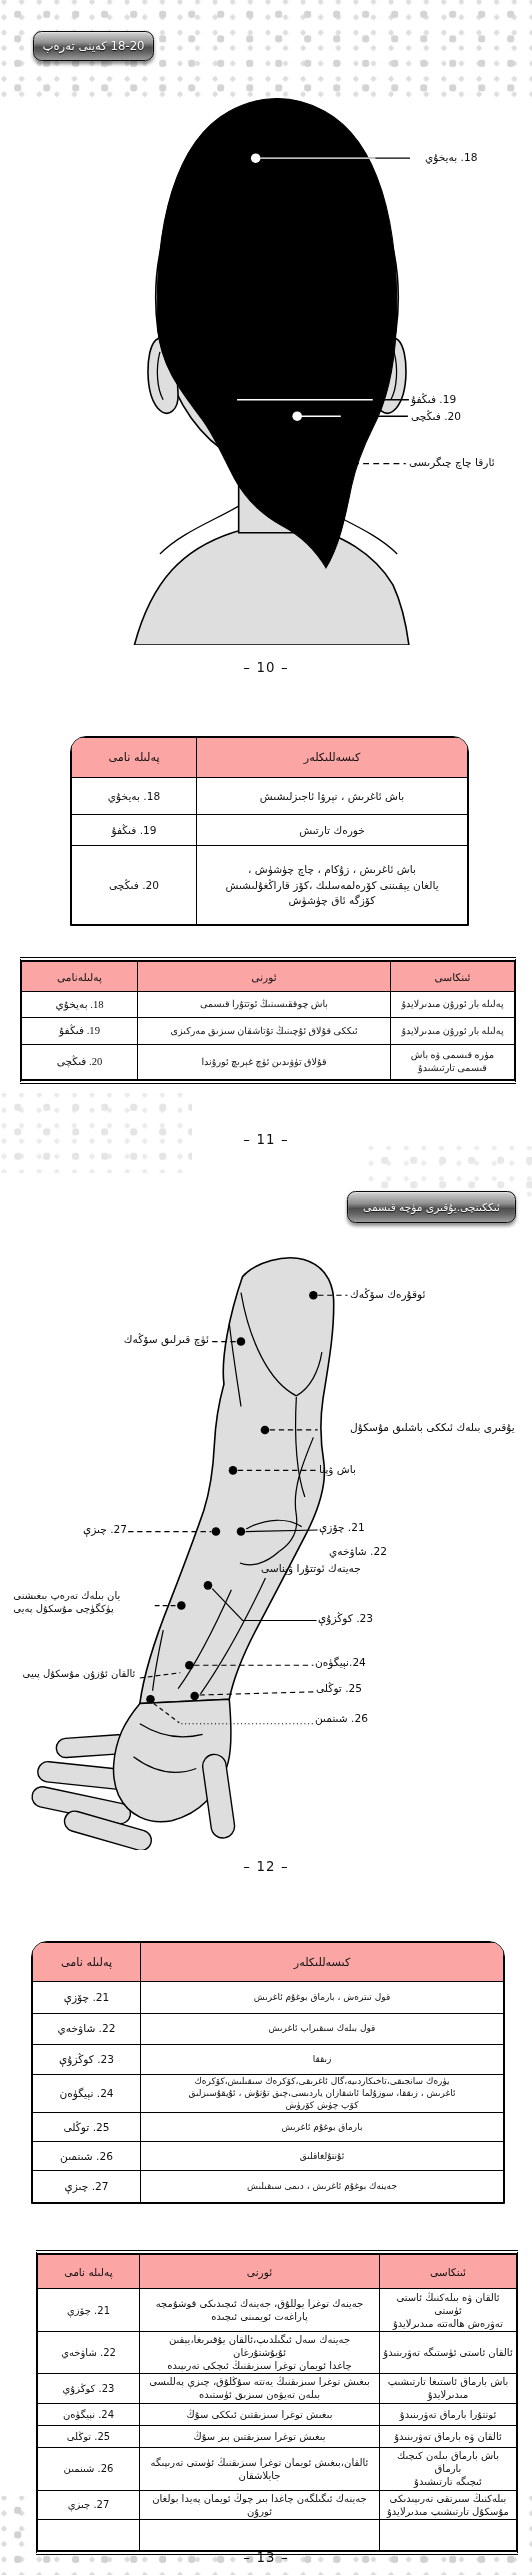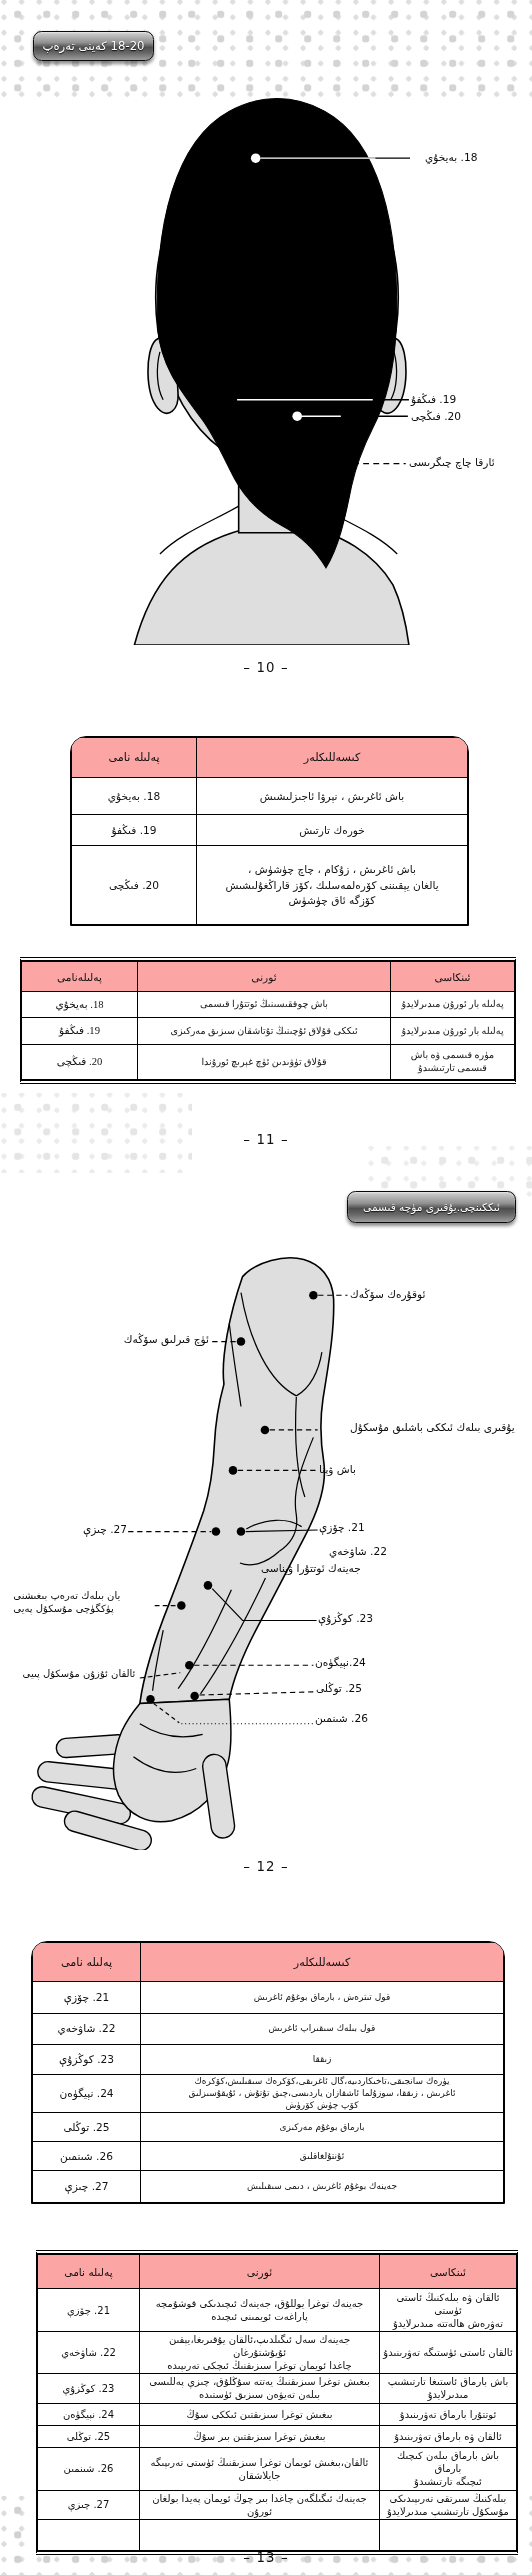--- a/index.html
+++ b/index.html
@@ -271,21 +271,21 @@
             <td class="pre">زىققا</td>
           </tr>
           <tr style="height: 36px;">
             <td class="pre">24. نېيگۈەن</td>
             <td class="pre">يۈرەك سانجىقى،تاخىكاردىيە،گال ئاغرىقى،كۆكرەك سىقىلىش،كۆكرەك
 ئاغرىش ، زىققا، سوزۇلما ئاشقازان ياردىسى،چىق تۇتۇش ، ئۇيقۇسىزلىق
 كۆپ چۈش كۆرۈش</td>
           </tr>
           <tr style="height: 29px;">
             <td class="pre">25. توڭلى</td>
-            <td class="pre">بارماق بوغۇم مەركىزى</td>
+            <td class="pre">بارماق بوغۇم ئاغرىش</td>
           </tr>
           <tr style="height: 29px;">
             <td class="pre">26. شىنمىن</td>
             <td class="pre">ئۇنتۇلغاقلىق</td>
           </tr>
           <tr style="height: 32px;">
             <td class="pre">27. چىزې</td>
             <td class="pre">جەينەك بوغۇم ئاغرىش ، دىمى سىقىلىش</td>
           </tr>
         </tbody>

